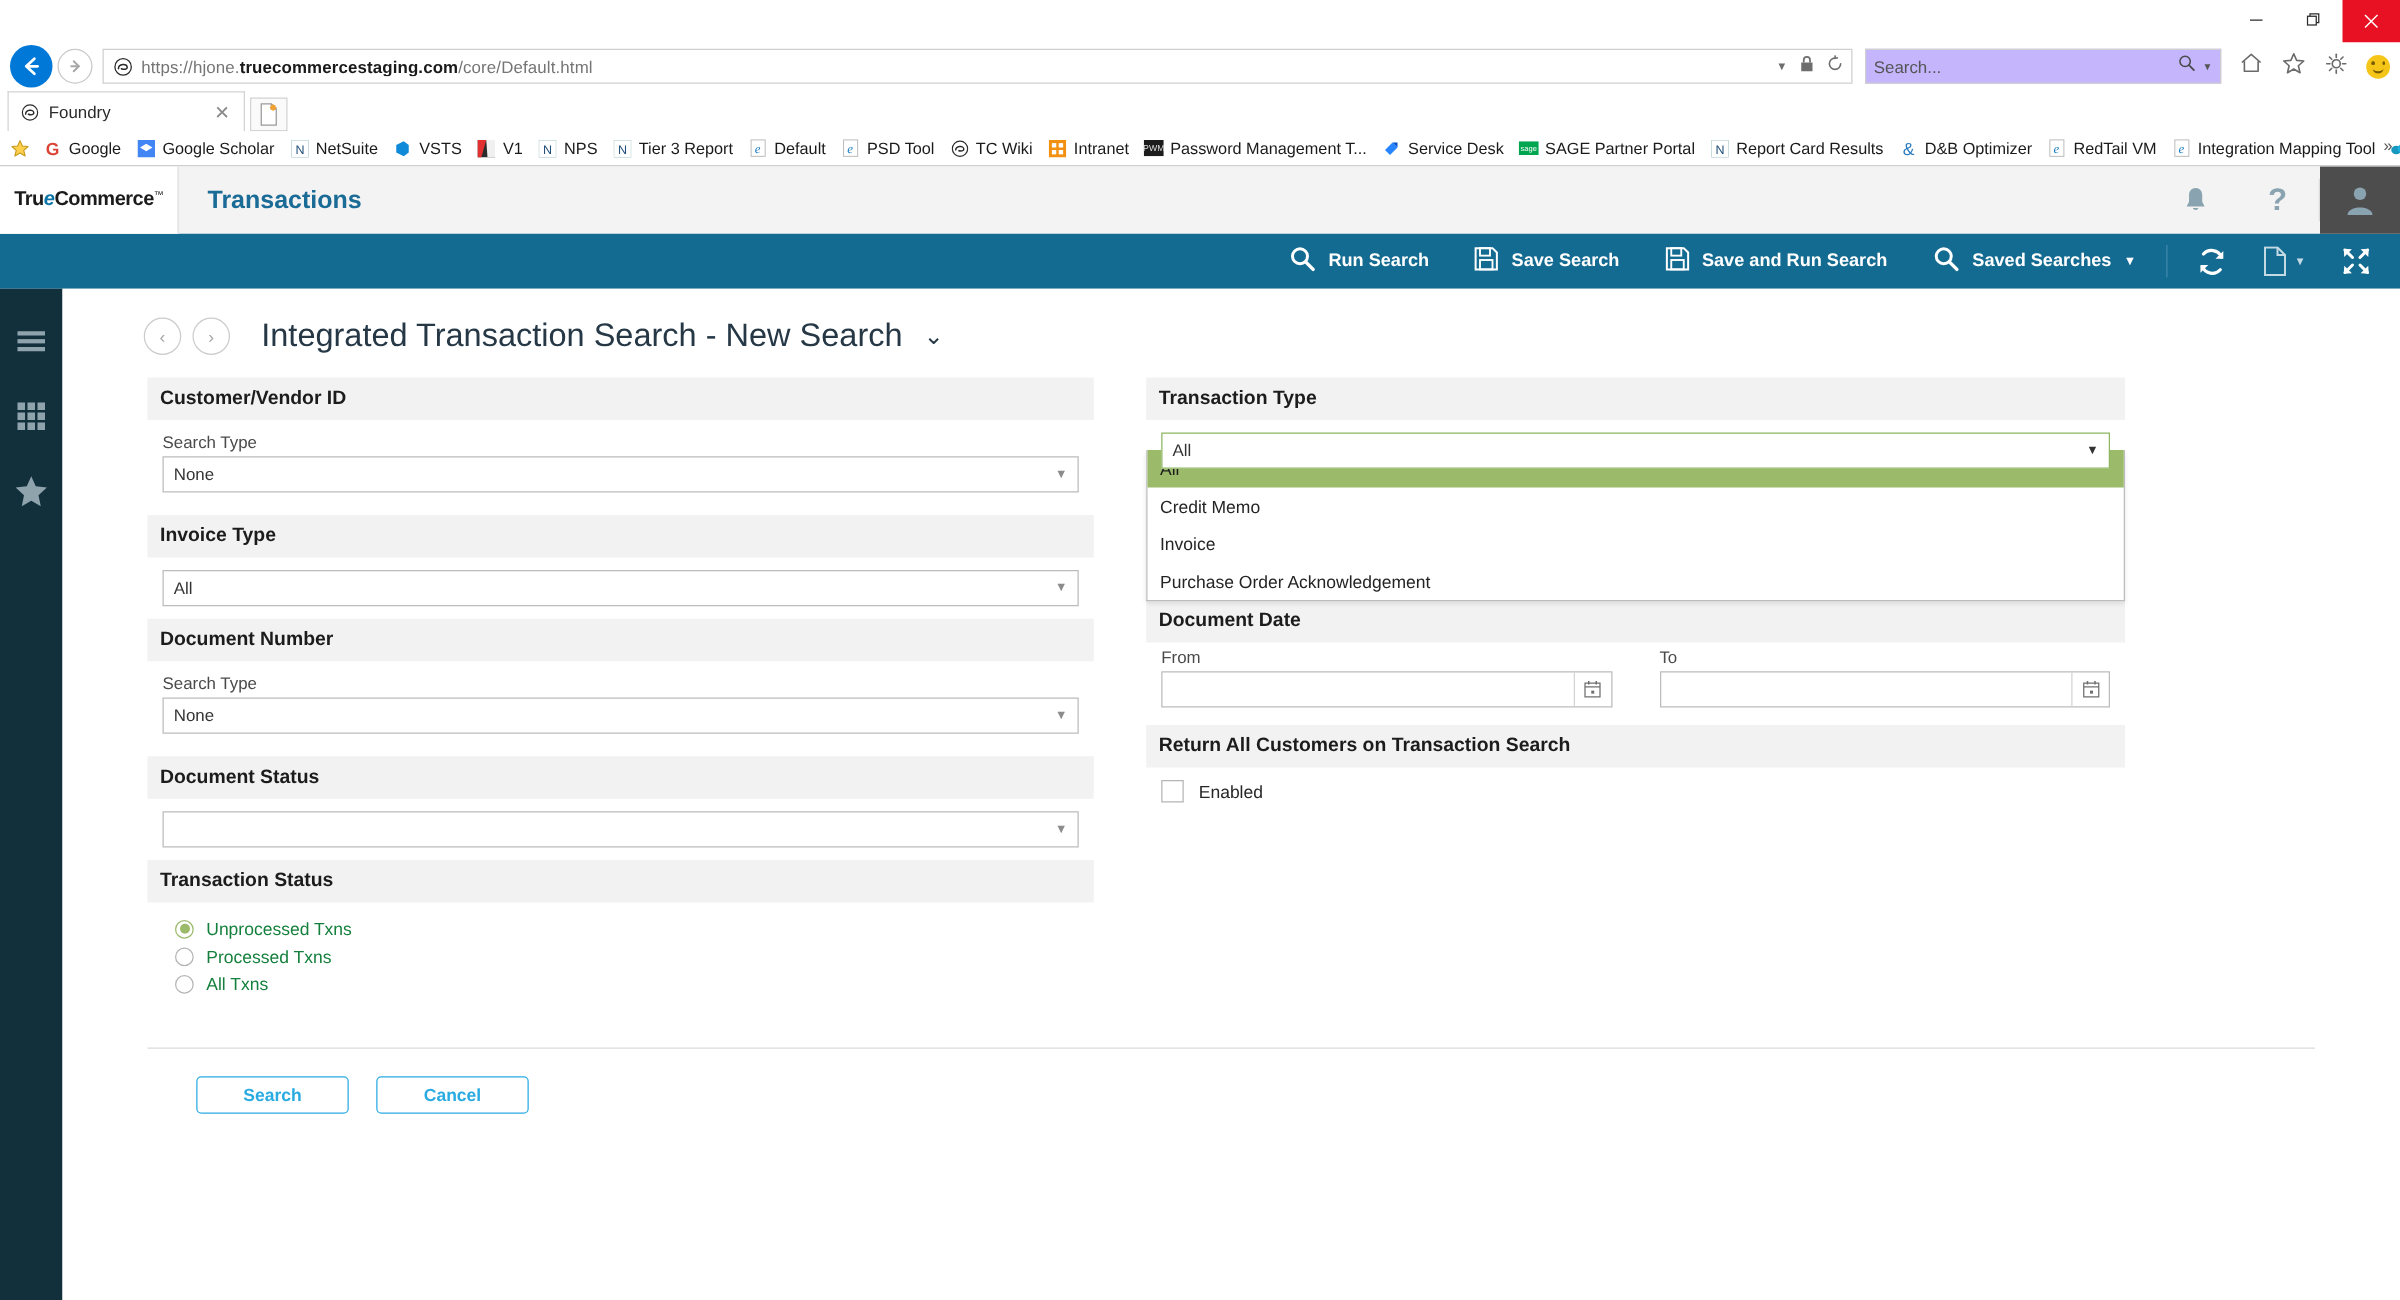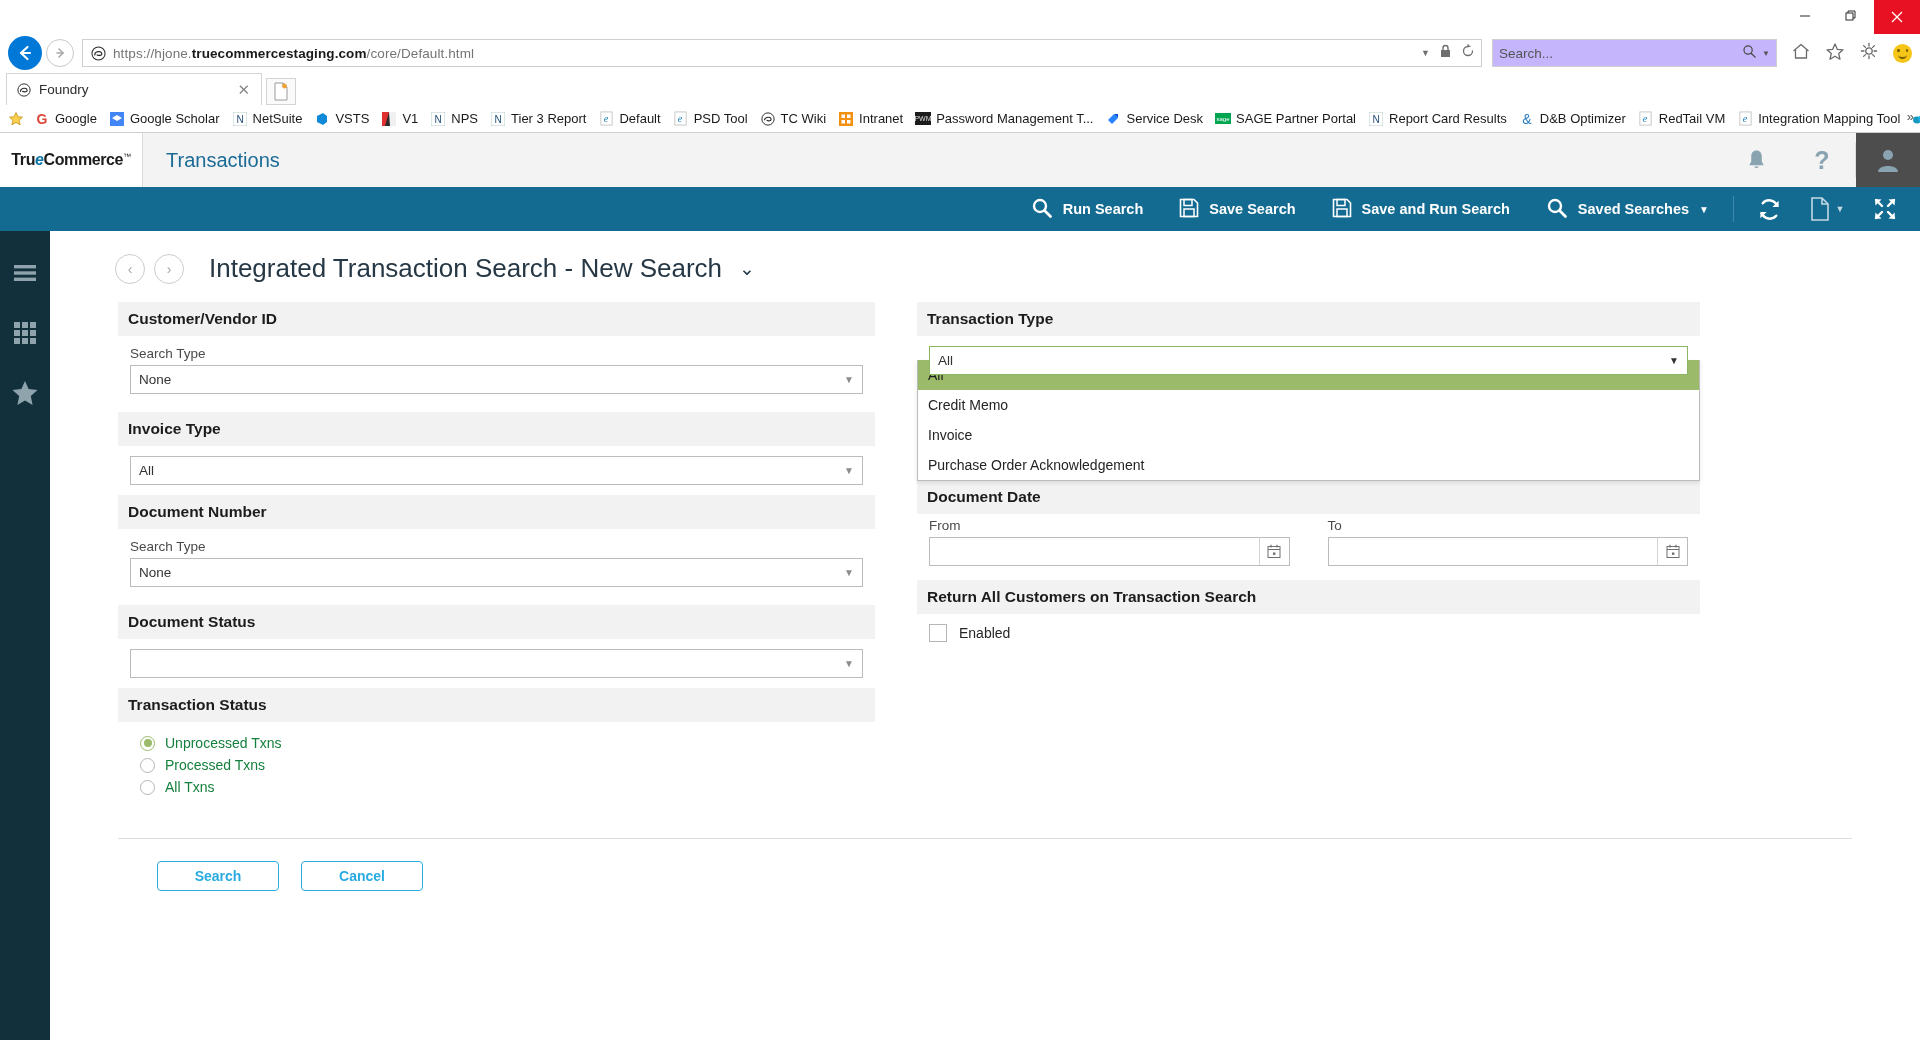--- a/index.html
+++ b/index.html
@@ -55,21 +55,21 @@
   .search-box .ph { flex:1 1 auto; font-size:13.5px; color:#555; }
   .browser-icons { display:flex; align-items:center; gap:14px; margin-left:14px; flex:0 0 auto; color:#6a6a6a; }
   .emoji-icon { width:19px; height:19px; border-radius:50%; background:#f5c518; display:block; position:relative; }
   .emoji-icon::before { content:""; position:absolute; left:4px; top:5px; width:2.5px; height:3px; background:#7a5c00; border-radius:50%; }
   .emoji-icon::after { content:""; position:absolute; right:4px; top:5px; width:2.5px; height:3px; background:#7a5c00; border-radius:50%; }
   .emoji-mouth { position:absolute; left:5px; top:10px; width:9px; height:5px; border-bottom:2px solid #7a5c00; border-radius:0 0 9px 9px; }
 
   
   .tabstrip { position:relative; width:1920px; height:33px; background:#fff; display:flex; align-items:flex-end; }
   .tab {
-    width:256px; height:32px; border:1px solid #d4d4d4; border-bottom:none; background:#fff;
+    width:190px; height:32px; border:1px solid #d4d4d4; border-bottom:none; background:#fff;
     display:flex; align-items:center; padding:0 8px; margin-left:6px;
   }
   .tab-fav { width:17px; height:17px; margin-right:7px; display:flex; align-items:center; justify-content:center; flex:0 0 auto;}
   .tab-title { flex:1 1 auto; font-size:13.5px; color:#2b2b2b; white-space:nowrap; overflow:hidden; }
   .tab-close { font-size:15px; color:#8a8a8a; padding:0 3px; flex:0 0 auto; }
   .newtab {
     width:30px; height:27px; border:1px solid #d4d4d4; background:#fafafa; margin-left:4px;
     display:flex; align-items:center; justify-content:center; position:relative;
   }
 
@@ -89,21 +89,21 @@
   .app-header { width:1920px; height:54px; background:#f3f3f3; display:flex; align-items:stretch; }
   .logo-cell {
     width:143px; background:#fff; display:flex; align-items:center; justify-content:center;
     border-right:1px solid #dcdcdc; flex:0 0 auto;
   }
   .logo-text { font-size:16px; font-weight:bold; color:#1b1b1b; letter-spacing:-0.4px; }
   .logo-text .e { color:#0d76a8; font-style:italic; }
   .logo-text .tm { font-size:8px; vertical-align:super; font-weight:normal; }
   .app-title {
     display:flex; align-items:center; padding-left:23px; font-size:20px; color:#1a6b96;
-    font-weight:400; flex:1 1 auto;
+    font-weight:700; flex:1 1 auto;
   }
   .hdr-icons { display:flex; align-items:stretch; flex:0 0 auto; }
   .hdr-icon {
     width:66px; display:flex; align-items:center; justify-content:center; color:#8aa3b0;
   }
   .hdr-sep { width:1px; background:#dcdcdc; margin:10px 0; }
   .avatar-cell { width:64px; background:#4d4d4d; display:flex; align-items:center; justify-content:center; }
 
   
   .action-bar {

